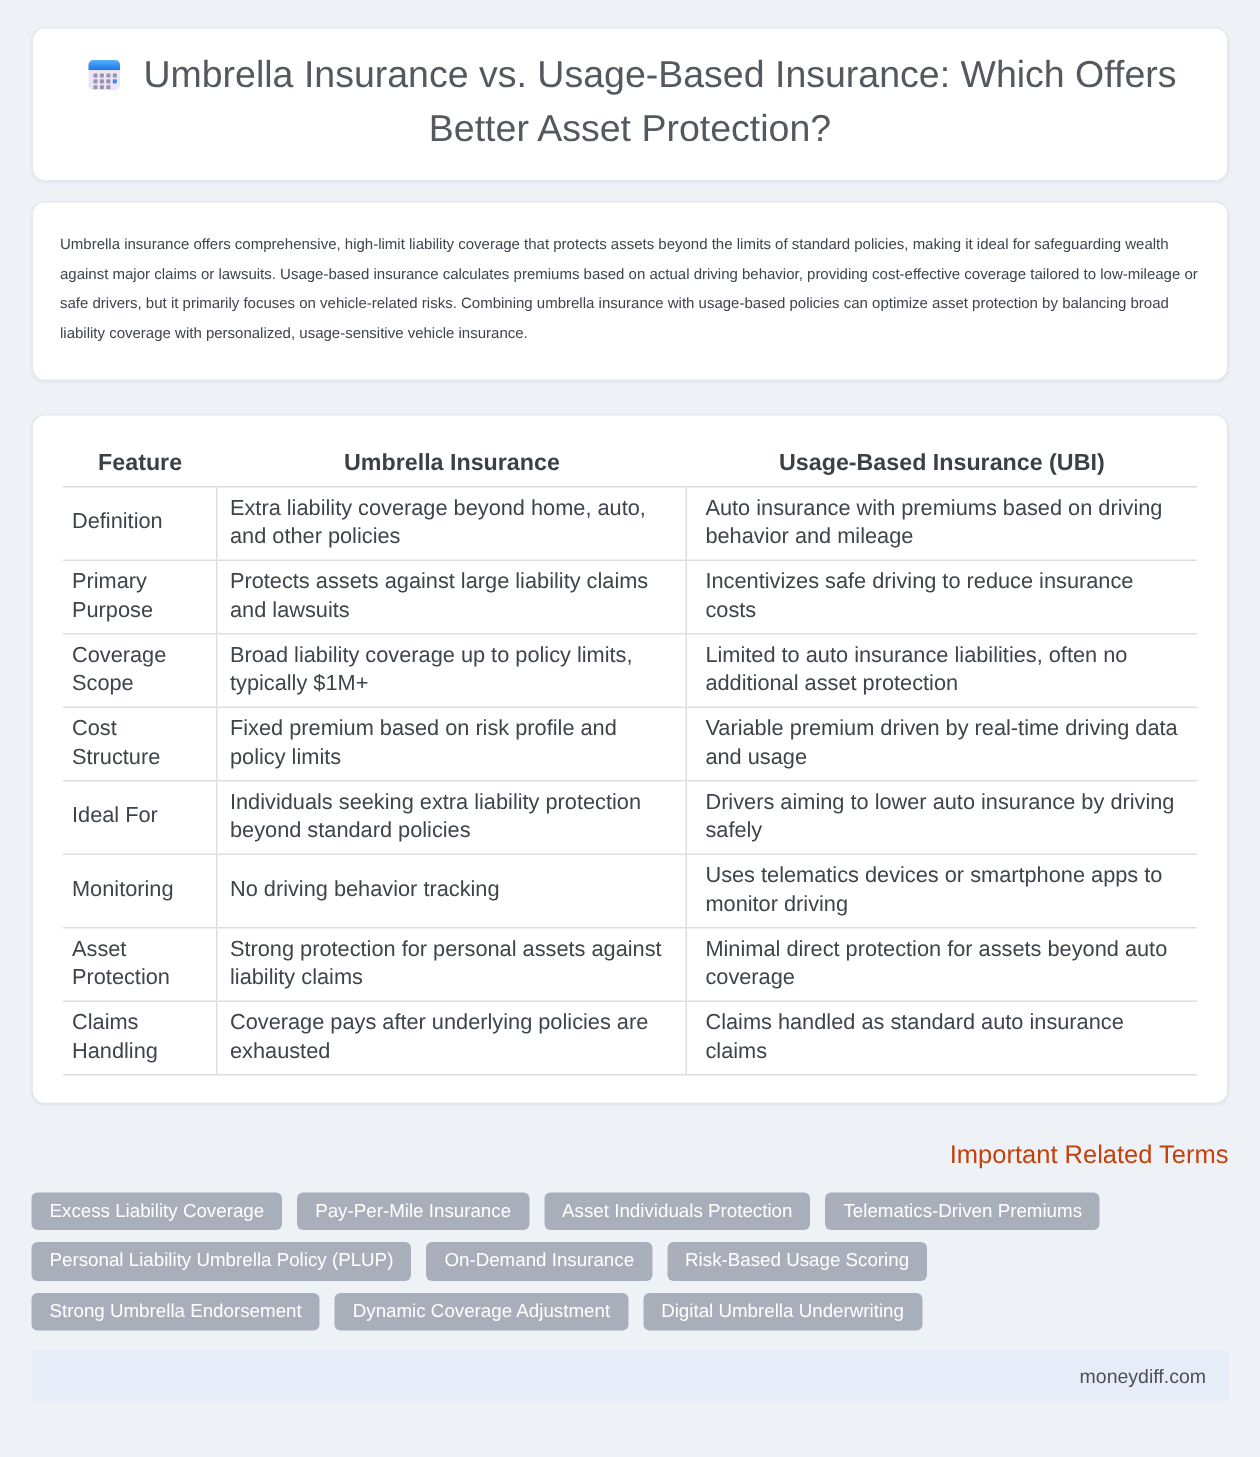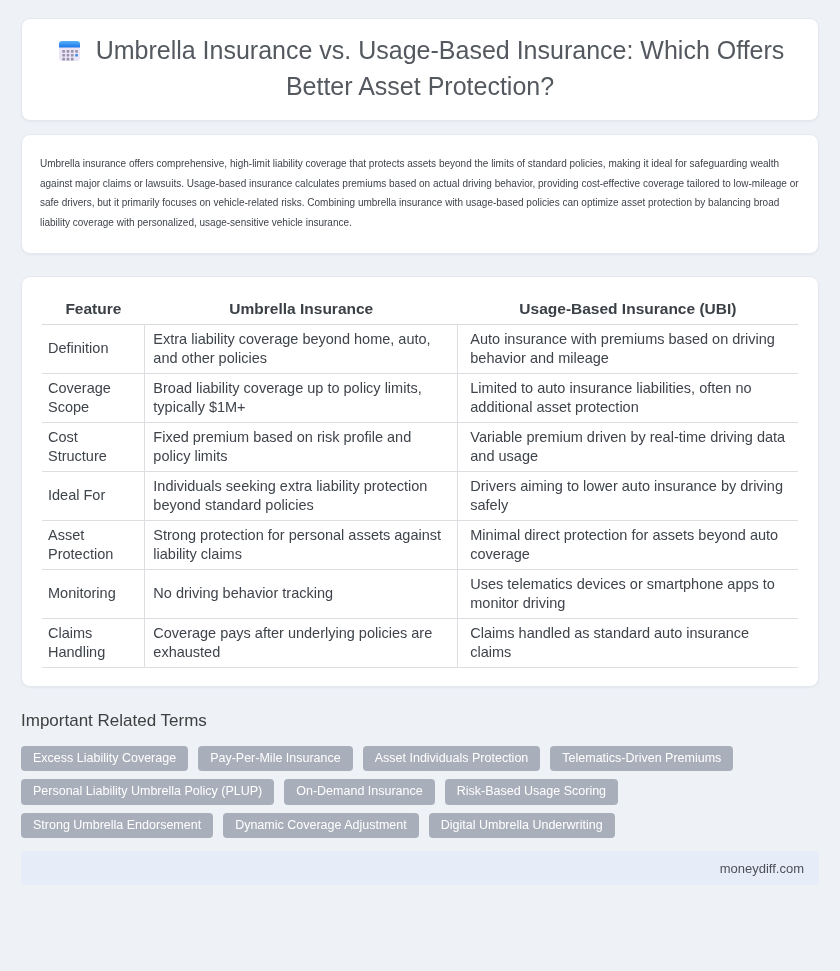--- a/index.html
+++ b/index.html
@@ -73,24 +73,24 @@
     border-bottom: 1px solid #dcdee2;
   }
   table.compare tbody td + td { border-left: 1px solid #dcdee2; }
   table.compare tbody td:nth-child(1) { padding: 5px 6px; }
   table.compare tbody td:nth-child(2) { padding: 5px 16px 5px 8px; }
   table.compare tbody td:nth-child(3) { padding: 5px 8px 5px 12px; }
 
   
   .terms-heading {
     margin: 24px 0 15px;
-    text-align: left;
+    text-align: right;
     font-size: 17px;
     font-weight: 400;
-    color: #404040;
+    color: #c2410c;
   }
   .terms-list { display: flex; flex-wrap: wrap; gap: 8px 10px; }
   .term {
     background: var(--tag-background, #a9afba);
     color: #ffffff;
     font-size: 12.5px;
     line-height: 12.5px;
     padding: 6px 12px 7px;
     border-radius: 4px;
     white-space: nowrap;
@@ -159,43 +159,48 @@
             <th>Usage-Based Insurance (UBI)</th>
           </tr>
       </thead>
       <tbody>
           <tr>
             <td>Definition</td>
             <td>Extra liability coverage beyond home, auto, and other policies</td>
             <td>Auto insurance with premiums based on driving behavior and mileage</td>
           </tr>
           <tr>
+            <td>Primary Purpose</td>
+            <td>Protects assets against large liability claims and lawsuits</td>
+            <td>Incentivizes safe driving to reduce insurance costs</td>
+          </tr>
+          <tr>
             <td>Coverage Scope</td>
             <td>Broad liability coverage up to policy limits, typically $1M+</td>
             <td>Limited to auto insurance liabilities, often no additional asset protection</td>
           </tr>
           <tr>
             <td>Cost Structure</td>
             <td>Fixed premium based on risk profile and policy limits</td>
             <td>Variable premium driven by real-time driving data and usage</td>
           </tr>
           <tr>
             <td>Ideal For</td>
             <td>Individuals seeking extra liability protection beyond standard policies</td>
             <td>Drivers aiming to lower auto insurance by driving safely</td>
           </tr>
           <tr>
+            <td>Monitoring</td>
+            <td>No driving behavior tracking</td>
+            <td>Uses telematics devices or smartphone apps to monitor driving</td>
+          </tr>
+          <tr>
             <td>Asset Protection</td>
             <td>Strong protection for personal assets against liability claims</td>
             <td>Minimal direct protection for assets beyond auto coverage</td>
-          </tr>
-          <tr>
-            <td>Monitoring</td>
-            <td>No driving behavior tracking</td>
-            <td>Uses telematics devices or smartphone apps to monitor driving</td>
           </tr>
           <tr>
             <td>Claims Handling</td>
             <td>Coverage pays after underlying policies are exhausted</td>
             <td>Claims handled as standard auto insurance claims</td>
           </tr>
         </tbody>
     </table>
   </div>
 

